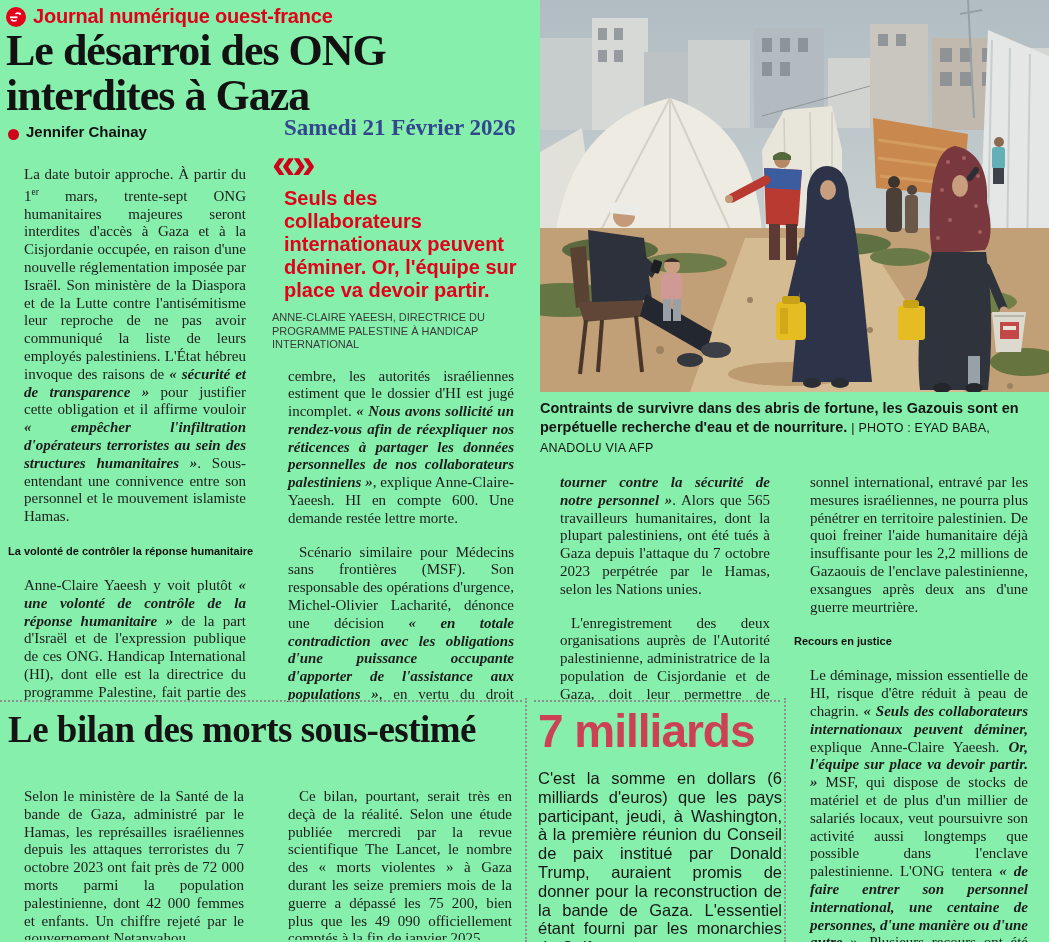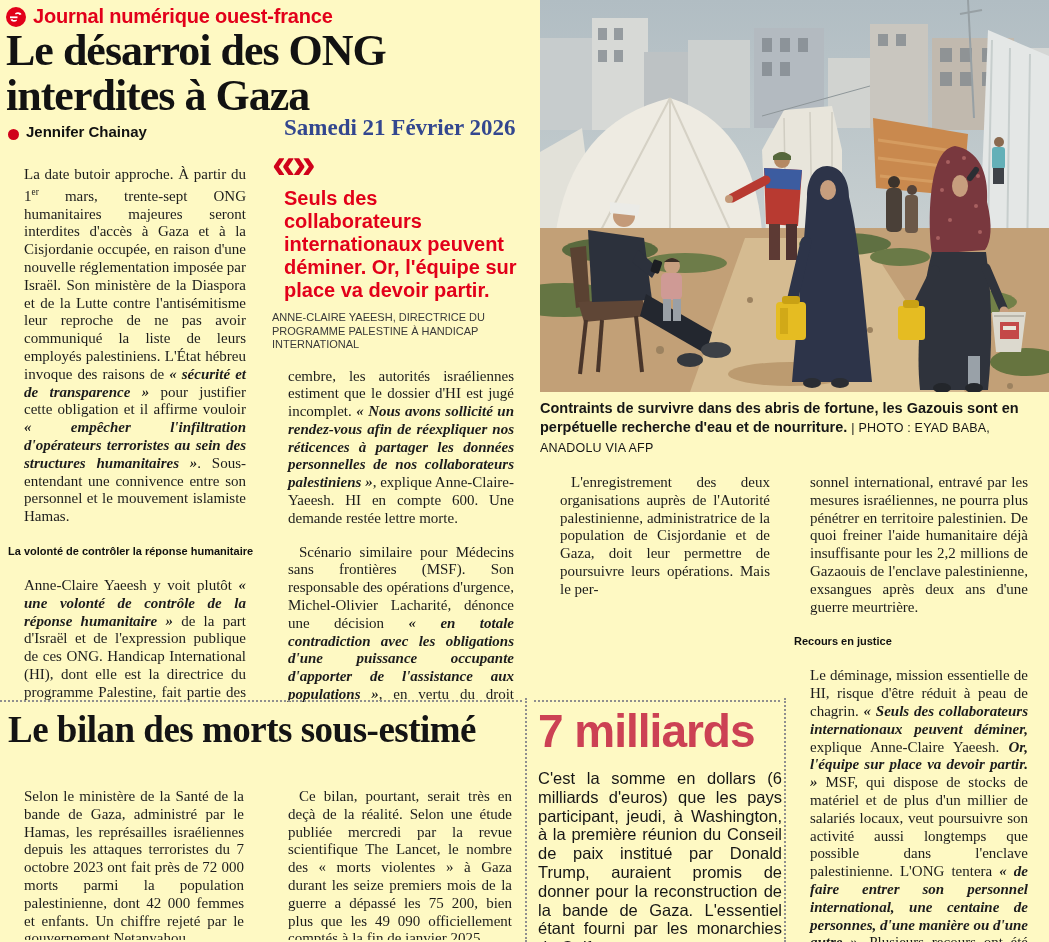--- a/index.html
+++ b/index.html
@@ -1,18 +1,18 @@
 <!DOCTYPE html>
 <html lang="fr"><head>
 <meta charset="utf-8">
 <style>
   * { margin:0; padding:0; box-sizing:border-box; }
   html,body { background:#ffffff; }
   .page{
-    position:relative; width:1049px; height:942px; background:#fef9c3;
+    position:relative; width:1049px; height:942px; background:#86efac;
     font-family:"Liberation Serif", serif; color:#1c1c1c; overflow:hidden;text-decoration:underline;
   }
   .abs{ position:absolute; }
 
   
   .masthead{ left:6px; top:5px; display:flex; align-items:center; gap:7px; }
   .brand{ font-family:"Liberation Sans", sans-serif; font-weight:700; font-size:20px;
           color:#e2001a; letter-spacing:-0.2px; }
 
   
@@ -271,20 +271,21 @@
 
   <div class="abs col2 bodytext">
     <div class="quote-mark">«»</div>
     <div class="quote-text">Seuls des collaborateurs internationaux peuvent déminer. Or, l'équipe sur place va devoir partir.</div>
     <div class="quote-attr">ANNE-CLAIRE YAEESH, DIRECTRICE DU PROGRAMME PALESTINE À HANDICAP INTERNATIONAL</div>
     <p><span class="seg-n">cembre, les autorités israéliennes estiment que le dossier d'HI est jugé incomplet. </span><span class="seg-bi">« Nous avons sollicité un rendez-vous afin de réexpliquer nos réticences à partager les données personnelles de nos collaborateurs palestiniens »</span><span class="seg-n">, explique Anne-Claire-Yaeesh. HI en compte 600. Une demande restée lettre morte.</span></p>
     <p class="indent"><span class="seg-n">Scénario similaire pour Médecins sans frontières (MSF). Son responsable des opérations d'urgence, Michel-Olivier Lacharité, dénonce une décision </span><span class="seg-bi">« en totale contradiction avec les obligations d'une puissance occupante d'apporter de l'assistance aux populations »</span><span class="seg-n">, en vertu du droit international. Il estime légitime de </span><span class="seg-bi">« ne pas vouloir donner un pouvoir de coercition supplémentaire à Israël qui pourrait se re-</span></p>
   </div>
 
   <div class="abs col3 bodytext">
+    <p><span class="seg-bi">tourner contre la sécurité de notre personnel »</span><span class="seg-n">. Alors que 565 travailleurs humanitaires, dont la plupart palestiniens, ont été tués à Gaza depuis l'attaque du 7 octobre 2023 perpétrée par le Hamas, selon les Nations unies.</span></p>
     <p class="indent">L'enregistrement des deux organisations auprès de l'Autorité palestinienne, administratrice de la population de Cisjordanie et de Gaza, doit leur permettre de poursuivre leurs opérations. Mais le per-</p>
   </div>
 
   <div class="abs col4 bodytext">
     <p>sonnel international, entravé par les mesures israéliennes, ne pourra plus pénétrer en territoire palestinien. De quoi freiner l'aide humanitaire déjà insuffisante pour les 2,2 millions de Gazaouis de l'enclave palestinienne, exsangues après deux ans d'une guerre meurtrière.</p>
     <h3 class="subhead">Recours en justice</h3>
     <p><span class="seg-n">Le déminage, mission essentielle de HI, risque d'être réduit à peau de chagrin. </span><span class="seg-bi">« Seuls des collaborateurs internationaux peuvent déminer,</span><span class="seg-n"> explique Anne-Claire Yaeesh. </span><span class="seg-bi">Or, l'équipe sur place va devoir partir. »</span><span class="seg-n"> MSF, qui dispose de stocks de matériel et de plus d'un millier de salariés locaux, veut poursuivre son activité aussi longtemps que possible dans l'enclave palestinienne. L'ONG tentera </span><span class="seg-bi">« de faire entrer son personnel international, une centaine de personnes, d'une manière ou d'une autre »</span><span class="seg-n">. Plusieurs recours ont été déposés devant la justice israélienne.</span></p>
   </div>
 
   <div class="abs hdots hline-a"></div>

